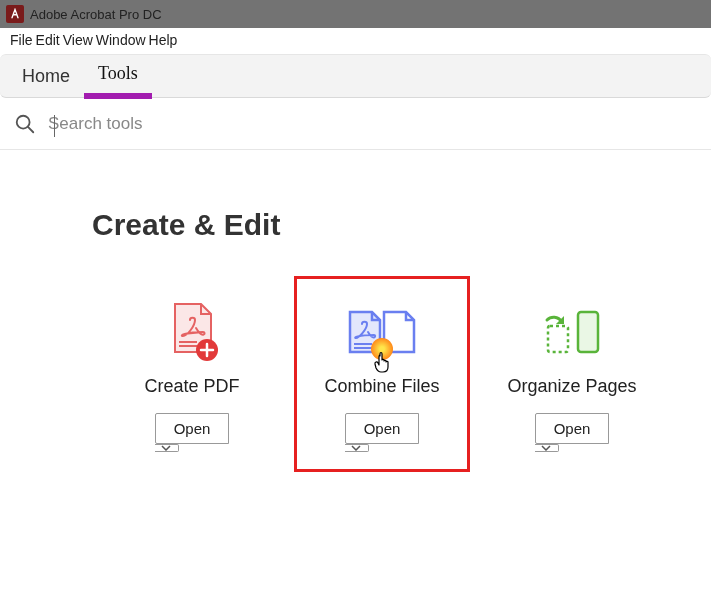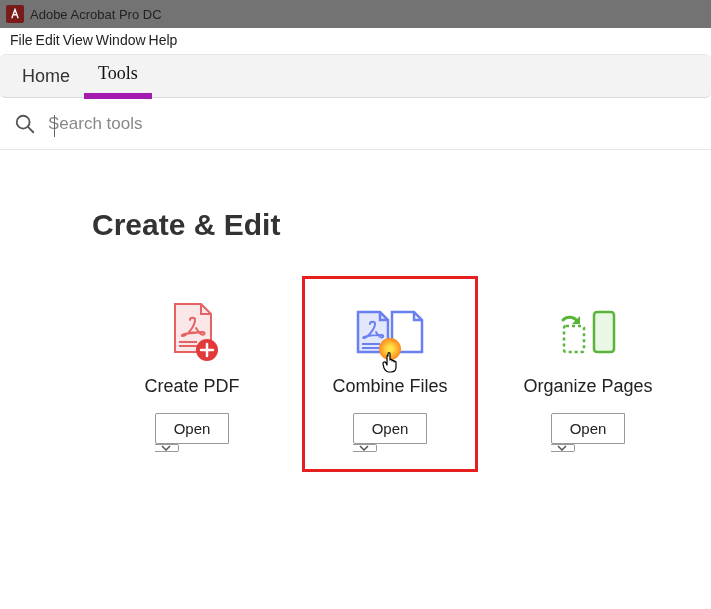--- a/index.html
+++ b/index.html
@@ -19,21 +19,21 @@
 
     .searchbar { display: flex; align-items: center; padding: 12px 14px; border-bottom: 1px solid #e6e6e6; height: 52px; background: #fff; }
     .search-icon { width: 22px; height: 22px; margin-right: 12px; }
     .search-input { border: none; outline: none; font-size: 17px; color: #555; width: 300px; background: transparent; }
     .search-input::placeholder { color: #888; }
     .text-cursor { position: absolute; left: 54px; top: 115px; width: 1px; height: 22px; background: #666; }
 
     .content { padding: 58px 18px 0 92px; }
     .section-title { font-size: 30px; color: #333; font-weight: 700; margin-bottom: 34px; }
 
-    .tools-row { display: flex; gap: 10px; margin-bottom: 68px; }
+    .tools-row { display: flex; gap: 2px; margin-bottom: 68px; }
 
     .tool-card { width: 200px; padding: 16px 0 20px 0; display: flex; flex-direction: column; align-items: center; }
     .tool-card.highlighted { border: 3px solid #e62020; padding: 13px 0 17px 0; width: 176px; }
     .tool-icon-area { height: 82px; display: flex; align-items: center; justify-content: center; position: relative; }
     .tool-name { font-size: 18px; color: #222; margin-top: 2px; margin-bottom: 16px; }
 
     .open-group { display: flex; flex-direction: column; }
     .open-btn { border: 1px solid #999; background: #fff; padding: 6px 18px; font-size: 15px; color: #222; border-radius: 2px 0 0 2px; cursor: pointer; }
     .open-dropdown { border: 1px solid #999; border-left: none; background: #fff; width: 24px; display: flex; align-items: center; justify-content: center; border-radius: 0 2px 2px 0; cursor: pointer; }
     .open-dropdown svg { width: 10px; height: 6px; }

